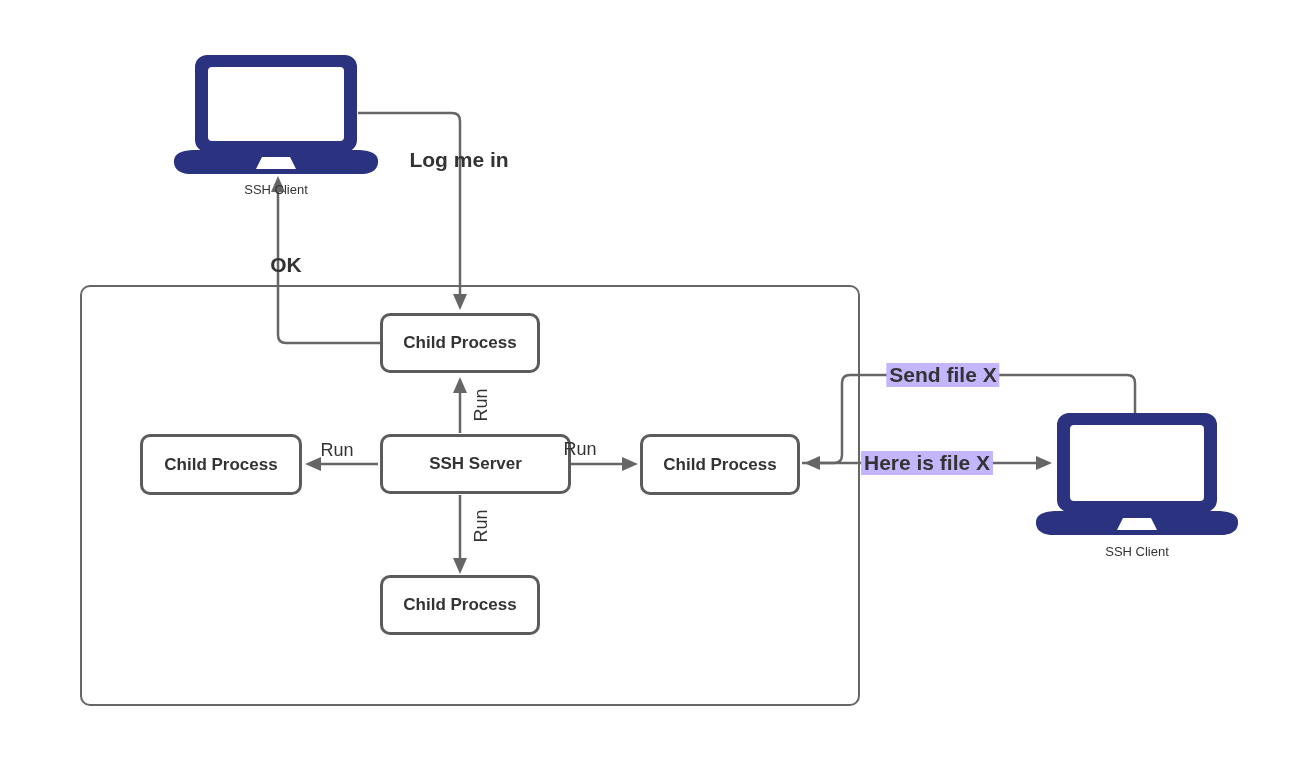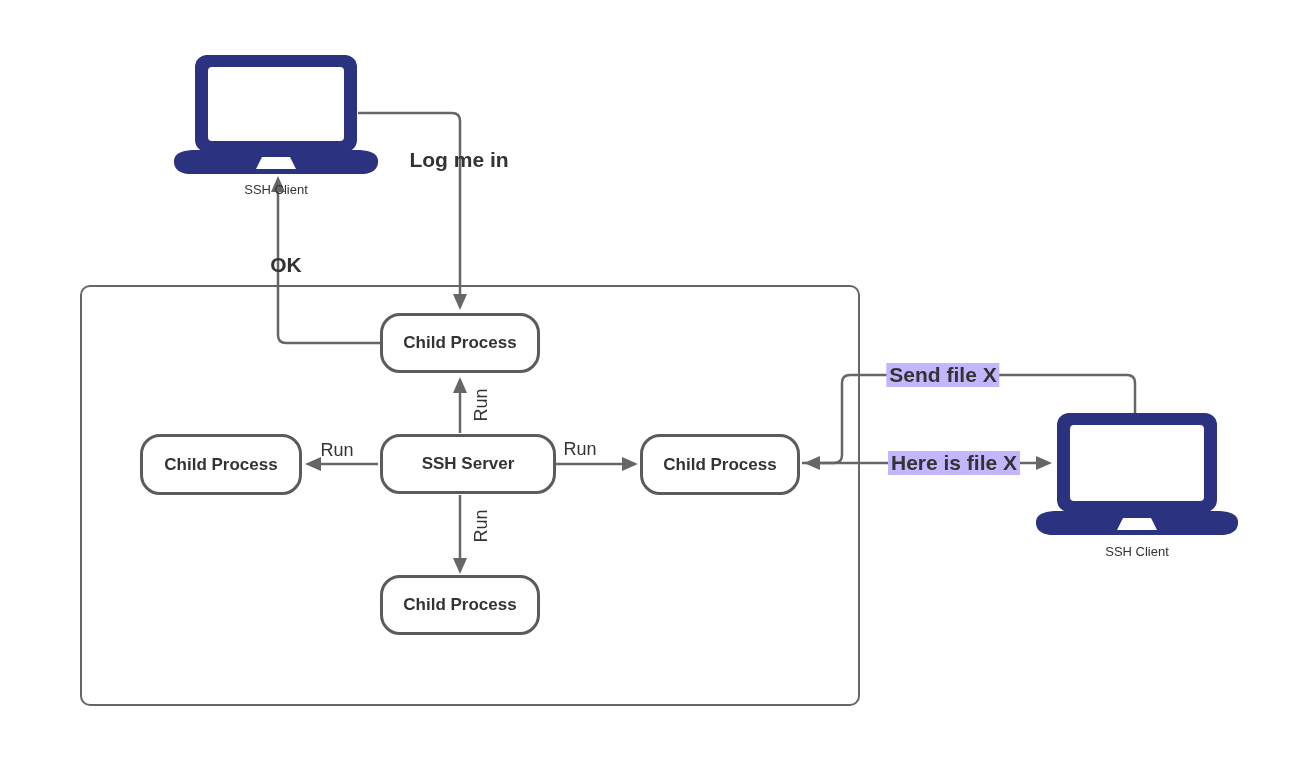--- a/index.html
+++ b/index.html
@@ -42,21 +42,21 @@
     stroke-width: 2.5;
     fill: none;
   }
   .arrow-head { fill: var(--color-line); stroke: none; }
   .laptop-body { fill: var(--color-laptop); }
   .laptop-white { fill: #ffffff; }
   .node {
     position: absolute;
     background: #ffffff;
     border: 3px solid var(--color-node-border);
-    border-radius: 20px;
+    border-radius: 10px;
     display: flex;
     align-items: center;
     justify-content: center;
     font-size: 17px;
     font-weight: bold;
     color: var(--color-text);
     z-index: 3;
     white-space: nowrap;
   }
   .edge-label {
@@ -139,39 +139,39 @@
     <polygon class="arrow-head" points="804,463 820,456 820,470"></polygon>
 
     <path class="edge-line" d="M802,463 H1036"></path>
     <polygon class="arrow-head" points="1052,463 1036,456 1036,470"></polygon>
   </svg>
 
   <div class="node" style="left:380px; top:313px; width:160px; height:60px;">Child Process</div>
 
   <div class="node" style="left:140px; top:434px; width:162px; height:61px;">Child Process</div>
 
-  <div class="node" style="left:380px; top:434px; width:176px; height:60px;">SSH Server</div>
+  <div class="node" style="left:380px; top:434px; width:191px; height:60px;">SSH Server</div>
 
   <div class="node" style="left:640px; top:434px; width:160px; height:61px;">Child Process</div>
 
   <div class="node" style="left:380px; top:575px; width:160px; height:60px;">Child Process</div>
 
   <div class="edge-label" style="left:459px; top:160px;">Log me in</div>
 
   <div class="edge-label" style="left:286px; top:265px;">OK</div>
 
   <div class="run-label vertical" style="left:481px; top:405px;">Run</div>
 
   <div class="run-label vertical" style="left:481px; top:526px;">Run</div>
 
   <div class="run-label" style="left:337px; top:450px;">Run</div>
 
   <div class="run-label" style="left:580px; top:449px;">Run</div>
 
   <div class="edge-label boxed" style="left:943px; top:375px;">Send file X</div>
 
-  <div class="edge-label boxed" style="left:927px; top:463px;margin-left:27px;">Here is file X</div>
+  <div class="edge-label boxed" style="left:927px; top:463px;">Here is file X</div>
 
   <div class="device-label" style="left:276px; top:189px;">SSH Client</div>
 
   <div class="device-label" style="left:1137px; top:551px;">SSH Client</div>
 
 </div>
 
 </body></html>

